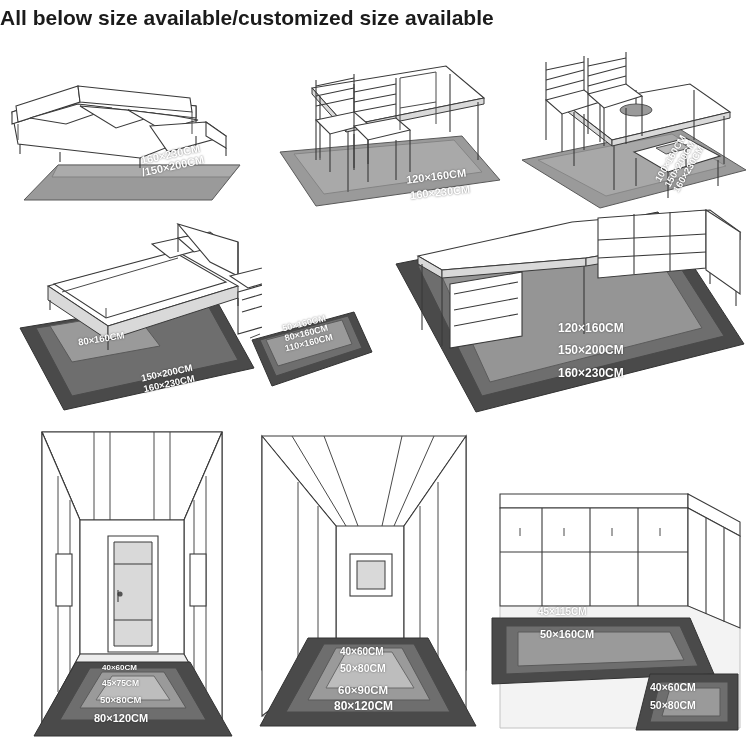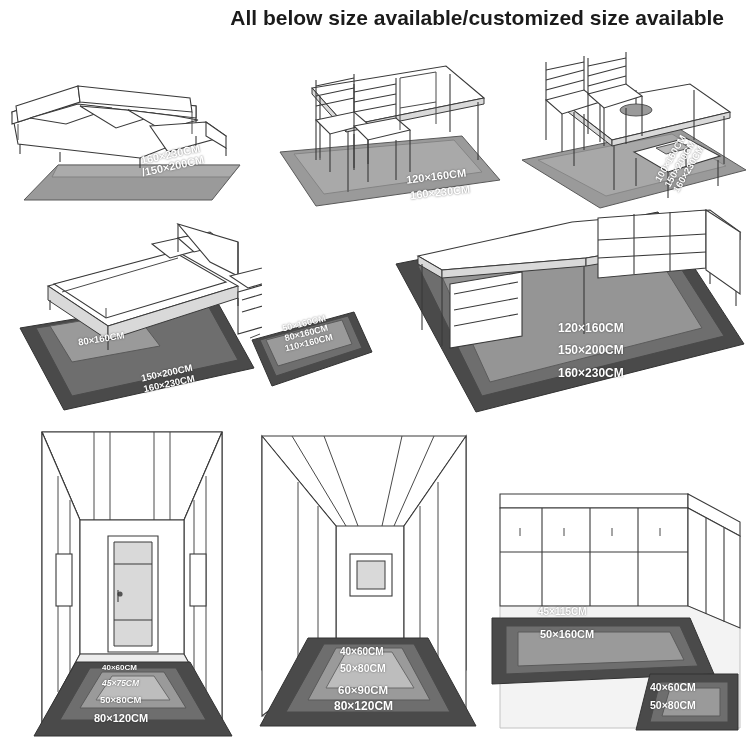--- a/index.html
+++ b/index.html
@@ -11,21 +11,21 @@
     position:relative;
   }
   #page{
     position:relative;
     width:750px;height:750px;
     background:#fff;
   }
   #title{
     position:absolute;
     left:0;top:6px;width:724px;
-    text-align:right;
+    text-align:left;
     font-size:21px;
     font-weight:bold;
     color:#1b1b1b;
     letter-spacing:0px;
   }
   .panel{position:absolute;}
   .lbl{
     position:absolute;
     color:#ffffff;
     font-weight:bold;
@@ -277,21 +277,21 @@
       <polygon class="lgrey" points="66,230 170,230 208,300 28,300" opacity="0.45"></polygon>
 
       <polygon class="rug-x" points="62,238 176,238 218,312 20,312"></polygon>
       <polygon class="rug-d" points="76,244 162,244 192,296 46,296"></polygon>
       <polygon class="rug-m" points="88,248 150,248 172,284 66,284"></polygon>
       <polygon class="rug-l" points="98,252 140,252 156,276 82,276"></polygon>
     </svg>
     <div class="lbl" style="left:88px;top:240px;font-size:8px;">
       <div>40×60CM</div>
     </div>
-    <div class="lbl" style="left:88px;top:255px;font-size:8.5px;font-style:italic;">
+    <div class="lbl" style="left:88px;top:255px;font-size:8.5px;">
       <div>45×75CM</div>
     </div>
     <div class="lbl" style="left:86px;top:271px;font-size:9.5px;">
       <div>50×80CM</div>
     </div>
     <div class="lbl" style="left:80px;top:288px;font-size:11px;">
       <div>80×120CM</div>
     </div>
   </div>
 

